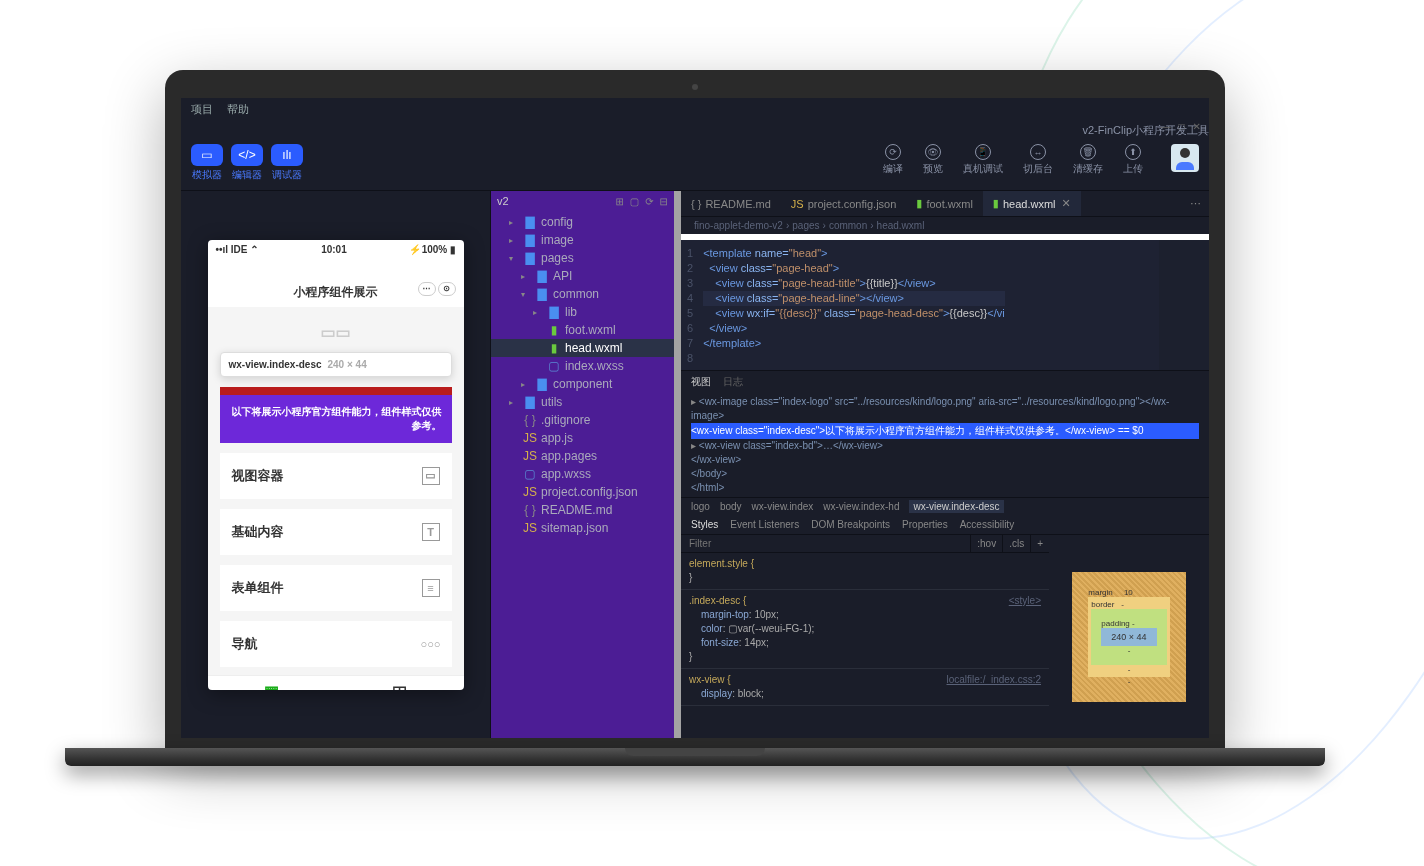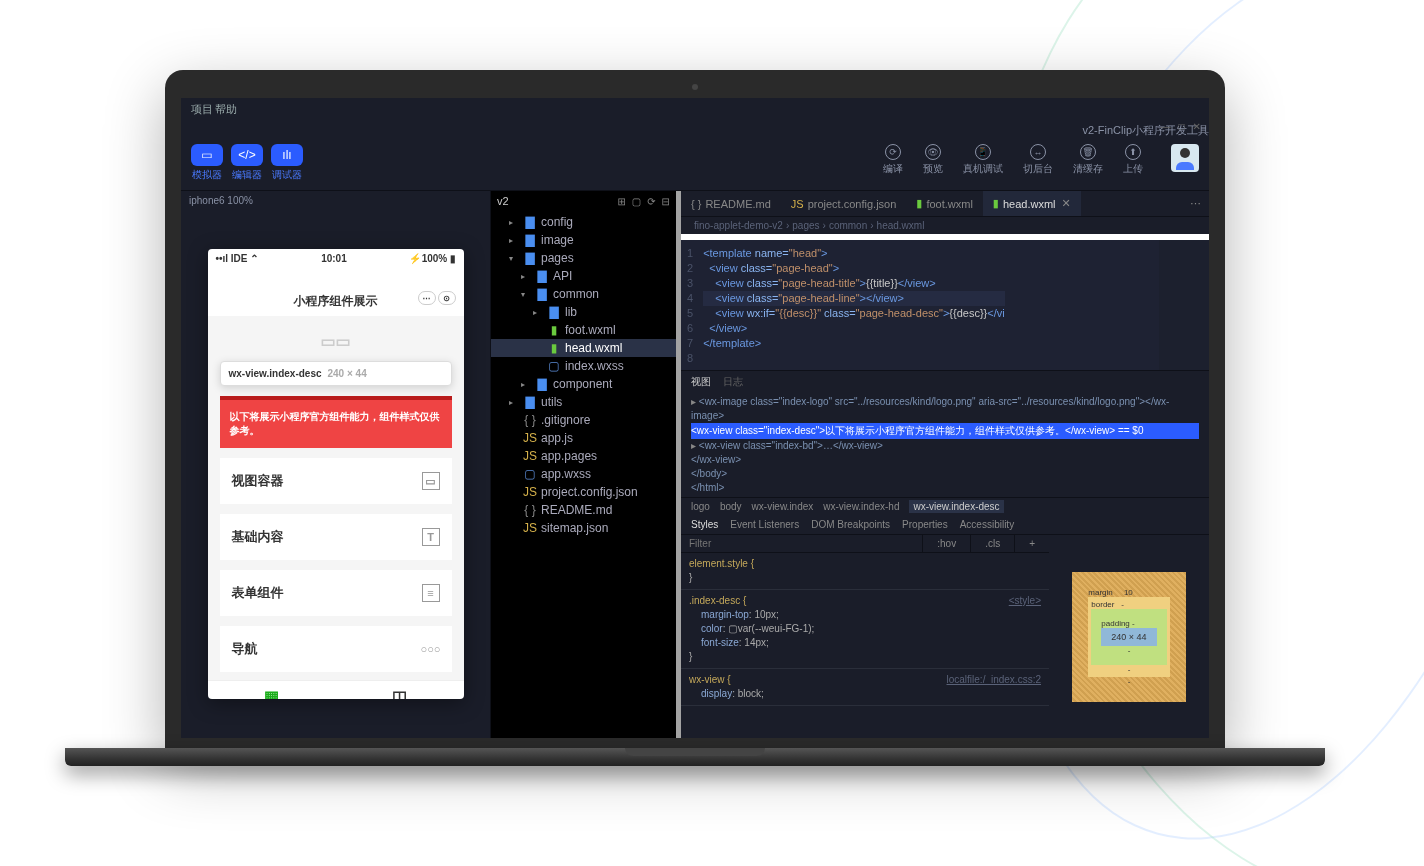--- a/index.html
+++ b/index.html
@@ -11,21 +11,21 @@
 
 
 .laptop { position: absolute; left: 165px; top: 70px; width: 1060px; }
 .screen-bezel { background: #2a2a2a; border-radius: 18px 18px 0 0; padding: 28px 16px 10px; box-shadow: 0 20px 60px rgba(0,0,0,0.3); }
 .camera { position: absolute; top: 14px; left: 50%; transform: translateX(-50%); width: 6px; height: 6px; background: #444; border-radius: 50%; }
 .screen { background: #1a1d29; width: 100%; height: 640px; display: flex; flex-direction: column; font-size: 11px; color: #ccc; }
 .laptop-base { height: 18px; background: linear-gradient(180deg, #555 0%, #333 60%, #222 100%); border-radius: 0 0 6px 6px; margin: 0 -100px; box-shadow: 0 8px 20px rgba(0,0,0,0.4); }
 .notch { width: 140px; height: 8px; background: #444; border-radius: 0 0 8px 8px; margin: 0 auto; }
 
 
-.menubar { display: flex; padding: 4px 10px; gap: 2px; font-size: 11px; color: #9aa; }
+.menubar { display: flex; padding: 4px 10px; gap: 14px; font-size: 11px; color: #9aa; }
 .menubar > span { cursor: pointer; }
 
 
 .titlebar { position: relative; text-align: right; font-size: 11px; color: #8a92a6; padding: 2px 0; }
 .winbtns { position: absolute; right: 8px; top: 0; display: flex; gap: 8px; color: #666; font-size: 10px; }
 
 
 .toolbar { display: flex; align-items: flex-start; padding: 4px 10px 8px; }
 .tool-left { display: flex; gap: 8px; }
 .tool-pill { background: #2b5cff; color: #fff; border-radius: 6px; width: 32px; height: 22px; display: flex; align-items: center; justify-content: center; font-size: 12px; }
@@ -46,30 +46,30 @@
 .sim-head { padding: 4px 8px; font-size: 10px; color: #8a92a6; }
 .sim-body { flex: 1; display: flex; align-items: center; justify-content: center; font-weight: bold; }
 .phone { width: 256px; height: 450px; background: #fff; border-radius: 4px; display: flex; flex-direction: column; font-size: 11px; color: #333; box-shadow: 0 4px 20px rgba(0,0,0,0.4); overflow: hidden; }
 .ph-status { display: flex; justify-content: space-between; padding: 4px 8px; font-size: 10px; }
 .ph-title { text-align: center; font-size: 12px; padding: 6px 0; position: relative; margin-top: 19px; }
 .ph-title-btns { position: absolute; right: 8px; top: 4px; display: flex; gap: 2px; }
 .ph-btn { width: 18px; height: 14px; border: 1px solid #ccc; border-radius: 8px; font-size: 8px; display: flex; align-items: center; justify-content: center; }
 .ph-content { flex: 1; background: #f5f5f5; padding: 16px 12px 8px; display: flex; flex-direction: column; gap: 10px; }
 .tooltip { background: #fff; border: 1px solid #ddd; border-radius: 4px; padding: 6px 8px; font-size: 10px; box-shadow: 0 2px 8px rgba(0,0,0,0.15); }
 .tooltip .dim { color: #aaa; margin-left: 6px; }
-.highlighted { background: #ef4444; color: #fff; padding: 10px; text-align: left; font-size: 10px; border-top: 4px solid #b91c1c; }
+.highlighted { background: #6d28d9; color: #fff; padding: 10px; text-align: right; font-size: 10px; border-top: 8px solid #b91c1c; }
 .list-item { background: #fff; padding: 14px 12px; display: flex; justify-content: space-between; align-items: center; font-size: 13px; }
 .list-item .ico { width: 18px; height: 18px; border: 1px solid #999; display: flex; align-items: center; justify-content: center; color: #999; font-size: 11px; }
 .ph-tabbar { display: flex; border-top: 1px solid #eee; }
 .ph-tab { flex: 1; text-align: center; padding: 6px 0 4px; font-size: 9px; }
 .ph-tab.active { color: #1aad19; }
 .ph-tab .ti { font-size: 16px; display: block; }
 
 
-.tree-panel { width: 190px; background: #000000; border-right: 5px solid #a3a3a3; font-size: 12px; color: #aab; overflow: hidden; }
+.tree-panel { width: 190px; background: #4c1d95; border-right: 7px solid #a3a3a3; font-size: 12px; color: #aab; overflow: hidden; }
 .tree-head { display: flex; align-items: center; padding: 4px 6px; font-size: 11px; color: #ccc; }
 .tree-head .acts { margin-left: auto; display: flex; gap: 6px; font-size: 10px; color: #888; }
 .tree-body { padding: 2px 0; }
 .tree-row { display: flex; align-items: center; gap: 4px; padding: 2px 6px; white-space: nowrap; cursor: pointer; }
 .tree-row.sel { background: #2a3247; color: #fff; }
 .tree-row .arr { width: 10px; color: #888; font-size: 8px; }
 .tree-row .fico { width: 14px; text-align: center; }
 .folder-ico { color: #4a8ef0; }
 .file-green { color: #6aca3e; }
 .file-yellow { color: #d4b04a; }
@@ -106,21 +106,21 @@
 .dom-view .c-tag { color: #7a90b0; }
 .crumbs2 { padding: 3px 10px; border-top: 1px solid #0e1018; color: #888; }
 .crumbs2 span { margin-right: 10px; }
 .crumbs2 .sel2 { background: #2a3247; padding: 1px 4px; color: #ccc; }
 .devtabs { display: flex; gap: 12px; padding: 4px 10px; border-bottom: 1px solid #0e1018; color: #888; }
 .devtabs .act { color: #ddd; }
 .styles-row { display: flex; flex: 1; min-height: 0; }
 .styles-left { flex: 1; padding: 0; font-family: Menlo, monospace; font-size: 10px; color: #aaa; }
 .filter-row { display: flex; border-bottom: 1px solid #0e1018; }
 .filter-row input { flex: 1; background: transparent; border: none; color: #888; padding: 3px 8px; font-size: 10px; outline: none; }
-.filter-row .hov, .filter-row .cls, .filter-row .plus { padding: 3px 14px; color: #888; border-left: 1px solid #0e1018; }
+.filter-row .hov, .filter-row .cls, .filter-row .plus { padding: 3px 6px; color: #888; border-left: 1px solid #0e1018; }
 .css-block { padding: 4px 8px; border-bottom: 1px solid #2a2e3a; line-height: 14px; }
 .css-sel { color: #c4a85a; }
 .css-prop { color: #8aa8d4; margin-left: 12px; }
 .css-val { color: #aaa; }
 .css-src { float: right; color: #5a6278; text-decoration: underline; }
 .box-model { width: 160px; padding: 8px; display: flex; align-items: center; justify-content: center; }
 .bm-margin { background: repeating-linear-gradient(45deg, #e0b060, #e0b060 2px, #d0a050 2px, #d0a050 4px); padding: 16px; font-size: 8px; color: #333; text-align: center; }
 .bm-border { background: #f0d080; padding: 3px; }
 .bm-padding { background: #c0e080; padding: 10px; }
 .bm-content { background: #90b8d8; padding: 4px 10px; font-size: 9px; }
@@ -188,21 +188,20 @@
               <div class="ico">⬆</div>
               <span>上传</span>
             </div>
             <div class="avatar"></div>
           </div>
       </div>
 
       <div class="main">
 
         <div class="sim-panel">
-          <div class="sim-head">iphone6 100%</div>
           <div class="sim-body">
             <div class="phone">
               <div class="ph-status">
                 <span>••ıl IDE ⌃</span>
                 <span>10:01</span>
                 <span>⚡100% ▮</span>
               </div>
               <div class="ph-title">
                 <span>小程序组件展示</span>
                 <div class="ph-title-btns">

